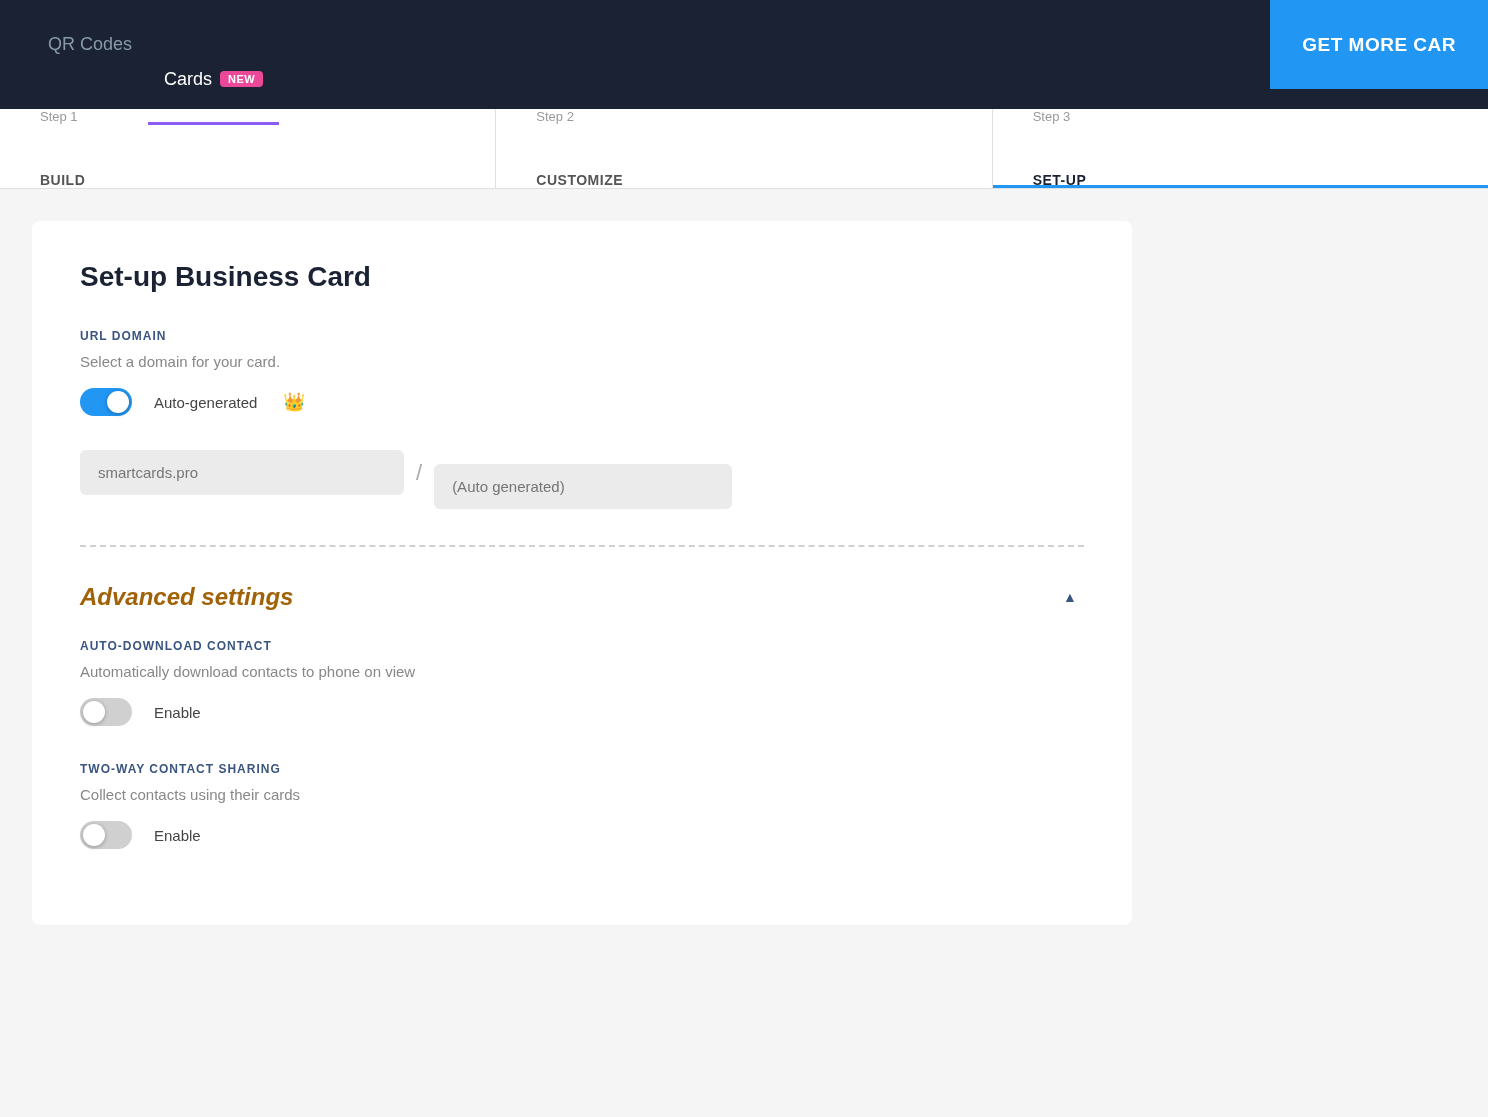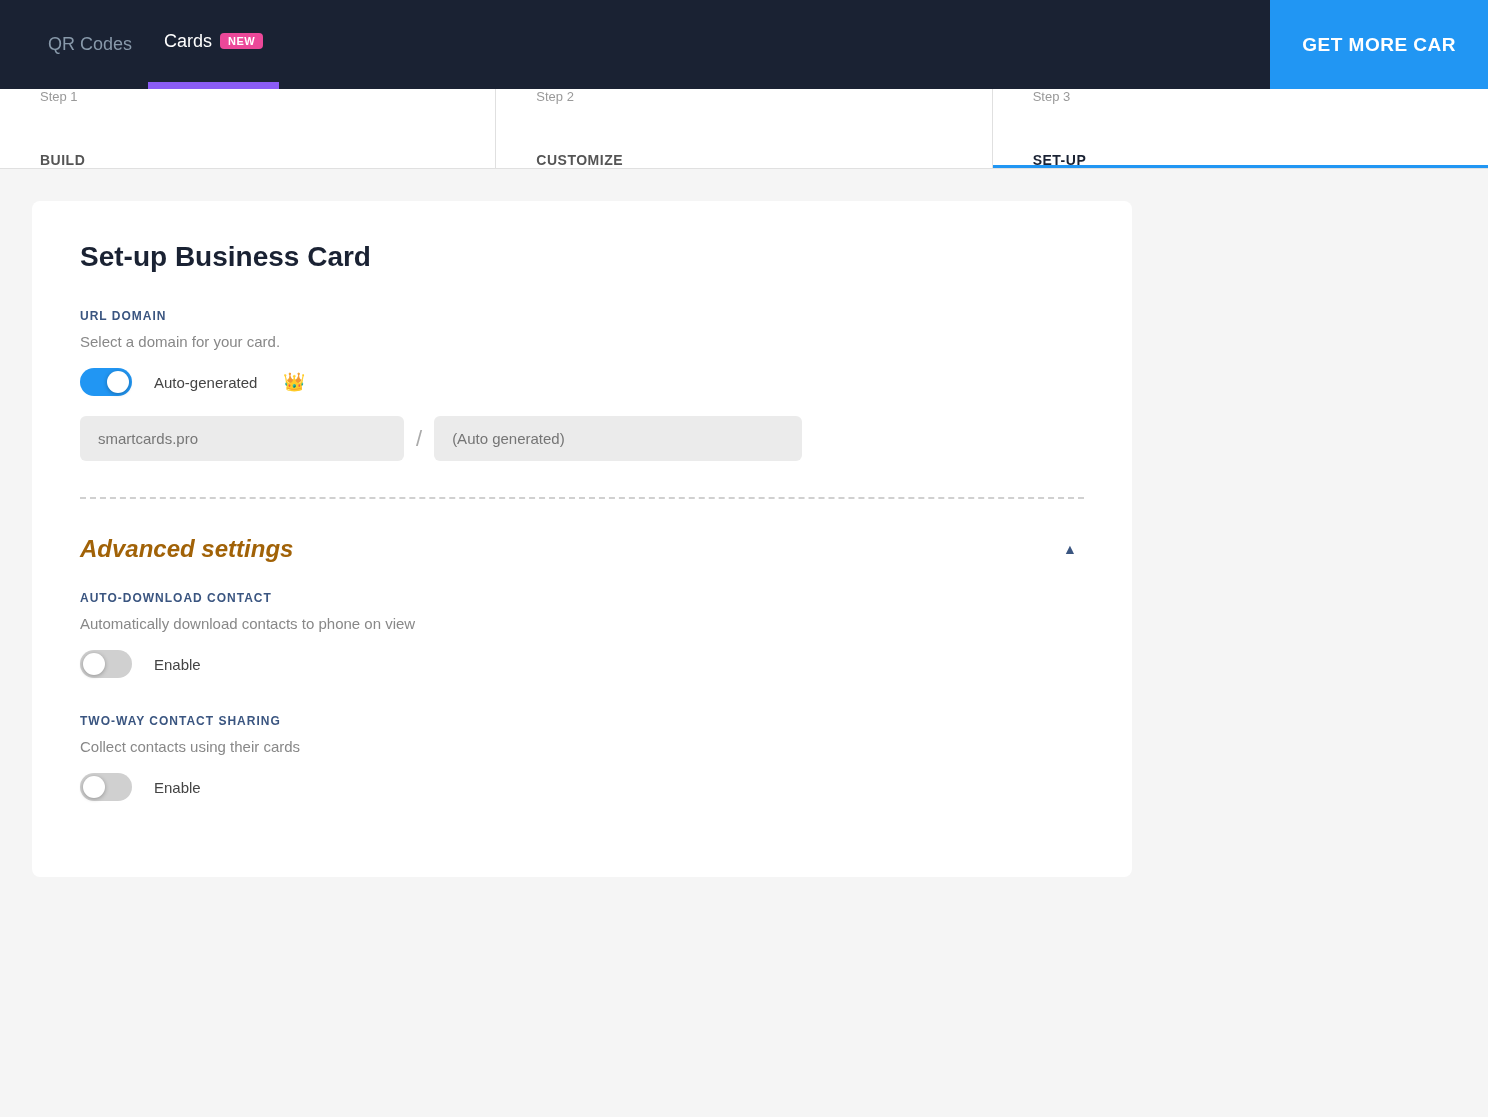--- a/index.html
+++ b/index.html
@@ -1,39 +1,40 @@
 <!DOCTYPE html>
 <html><head>
   <meta charset="utf-8">
   <style>
     * { box-sizing: border-box; margin: 0; padding: 0; }
     body { font-family: -apple-system, BlinkMacSystemFont, 'Segoe UI', sans-serif; background: #f5f5f5; width: 1488px; min-height: 1117px; }
 
     
     .top-nav {
       background: #1a2233;
-      height: 89px;
+      height: 109px;
       display: flex;
       align-items: flex-start;
       padding: 0 32px;
       position: relative;
     }
     .nav-item {
       color: #8899aa;
       font-size: 18px;
       font-weight: 500;
       cursor: pointer;
       padding: 0 16px;
       height: 89px;
       display: flex;
       align-items: center;
     }
     .nav-item.active {
       color: #ffffff;
-      border-bottom: 7px solid #8b5cf6;
+      border-bottom: 3px solid #8b5cf6;
+      margin-top: 36px;
     }
     .nav-badge {
       background: #ec4899;
       color: #fff;
       font-size: 11px;
       font-weight: 700;
       padding: 2px 8px;
       border-radius: 4px;
       margin-left: 8px;
       letter-spacing: 0.5px;
@@ -174,21 +175,21 @@
     .url-input {
       background: #ebebeb;
       border: none;
       border-radius: 6px;
       padding: 14px 18px;
       font-size: 15px;
       color: #777;
       outline: none;
     }
     .url-input.domain { width: 324px; }
-    .url-input.path { width: 368px; }
+    .url-input.path { width: 298px; margin-top: 28px; }
     .url-slash {
       font-size: 22px;
       color: #aaa;
       font-weight: 300;
     }
 
     
     .dashed-divider {
       border: none;
       border-top: 2px dashed #d0d0d0;

